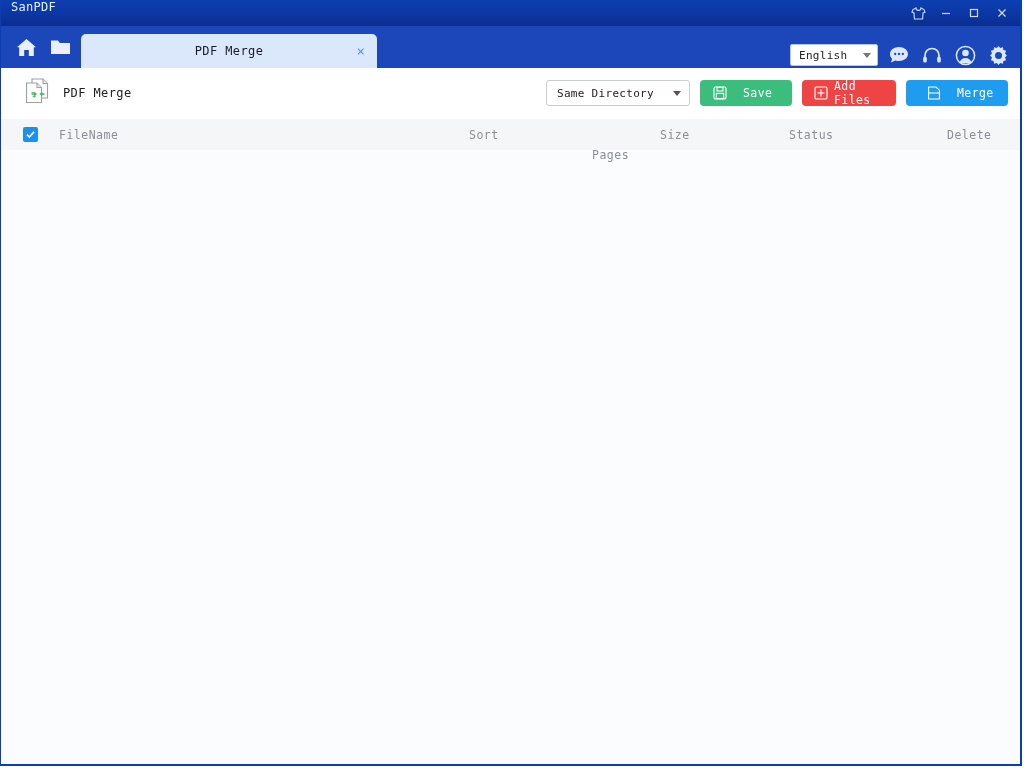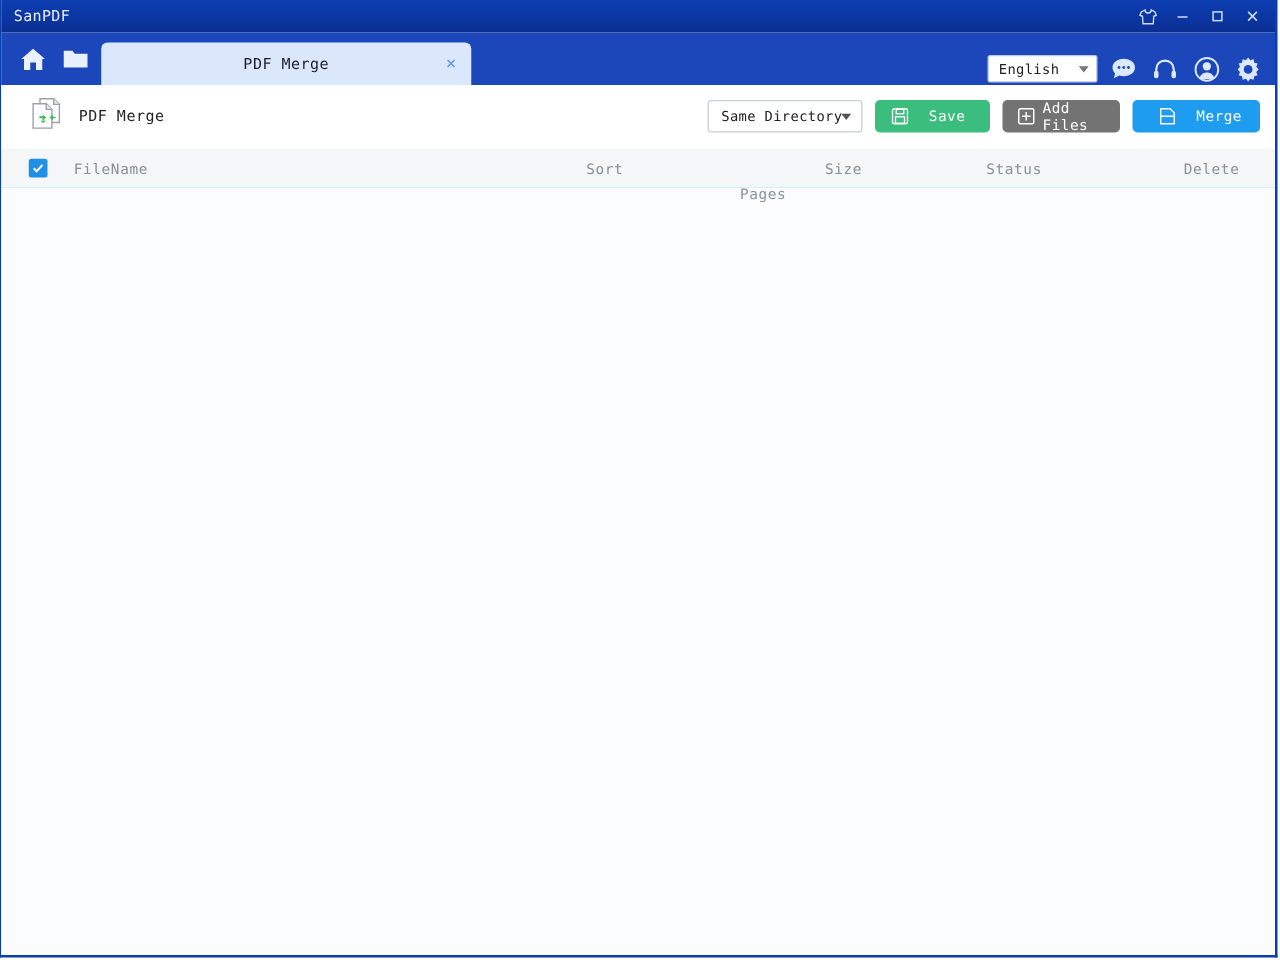--- a/index.html
+++ b/index.html
@@ -26,21 +26,20 @@
     display: flex;
     flex-direction: column;
   }
 
   
   #title-bar {
     height: 26px;
     flex: 0 0 26px;
     background: linear-gradient(180deg, #0d3fb2 0%, #0b36a2 55%, #0a2e90 100%);
     display: flex;
-    align-items: center;
     position: relative;
   }
   #app-title {
     color: #e8eeff;
     font-size: 12px;
     letter-spacing: 0.3px;
     padding-left: 10px;
     white-space: nowrap;
   }
   #window-controls {
@@ -183,21 +182,21 @@
   }
 
   #action-buttons {
     position: absolute;
     right: 12px;
     display: flex;
     align-items: center;
     gap: 10px;
   }
   #dir-select {
-    width: 124px;
+    width: 144px;
     height: 26px;
     background: #ffffff;
     border: 1px solid #c9ced6;
     border-radius: 3px;
     display: flex;
     align-items: center;
     padding-left: 10px;
     box-sizing: border-box;
     position: relative;
   }
@@ -229,21 +228,21 @@
   }
   .act-btn .btn-ico {
     width: 15px;
     height: 15px;
     display: flex;
     align-items: center;
     justify-content: center;
   }
   #save-button { background: #3bbd7e; width: 92px; justify-content: flex-start; }
   #save-button .btn-label { margin-left: 10px; text-align: center; }
-  #add-files-button { background: #737373; width: 94px; }
+  #add-files-button { background: #ef4444; width: 94px; }
   #merge-button { background: #1e9cf0; width: 102px; padding-left: 20px; }
   #merge-button .btn-label { margin-left: 10px; }
 
   
   #file-table { flex: 1 1 auto; display: flex; flex-direction: column; background: #5eead4; }
   #table-header {
     height: 31px;
     flex: 0 0 31px;
     background: #f5f6f7;
     display: flex;

